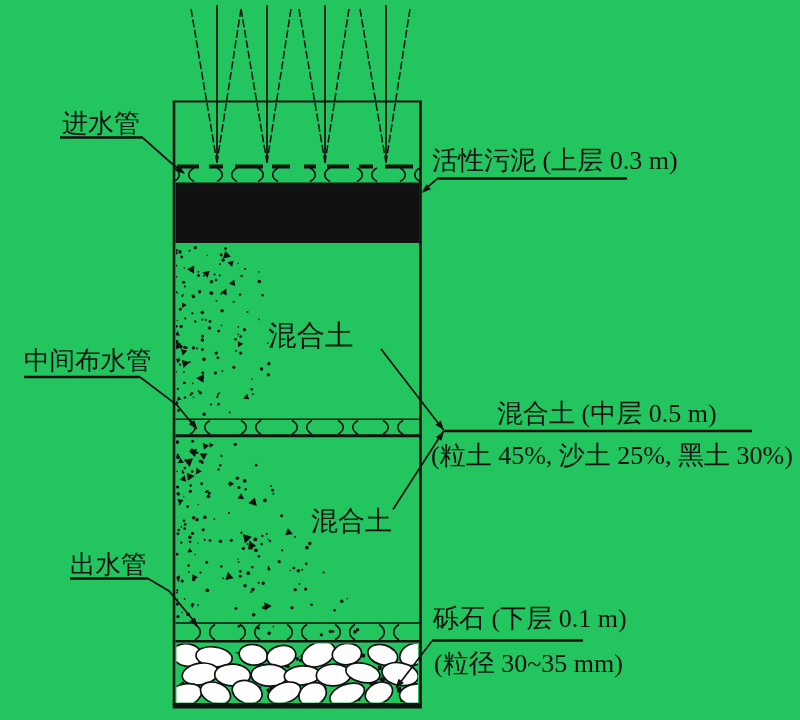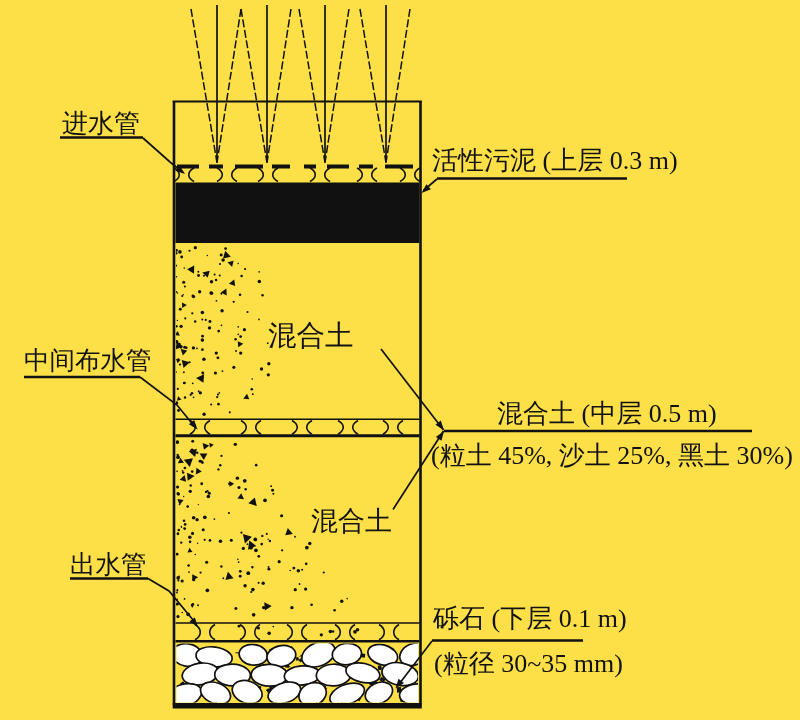--- a/index.html
+++ b/index.html
@@ -1,17 +1,17 @@
 <!DOCTYPE html>
 <html><head>
 <meta charset="utf-8">
 <style>
   html,body{margin:0;padding:0;background:#ffffff;}
   .stage{
-    position:relative;width:800px;height:720px;background:#fde047;overflow:hidden;
+    position:relative;width:800px;height:720px;background:#22c55e;overflow:hidden;
     font-family:"Liberation Serif","DejaVu Serif",serif;
   }
   svg{position:absolute;left:0;top:0;}
   svg text{
     font-family:"Liberation Serif","DejaVu Serif",serif;
     fill:#111111;
   }
 </style>
 </head>
 <body>

